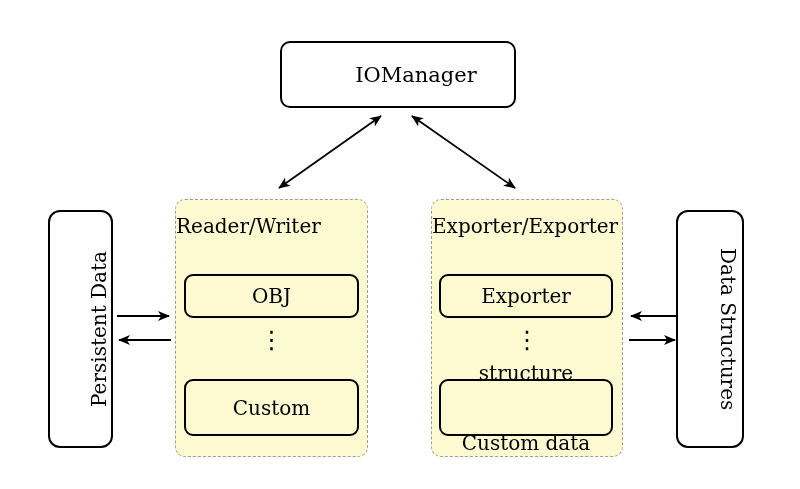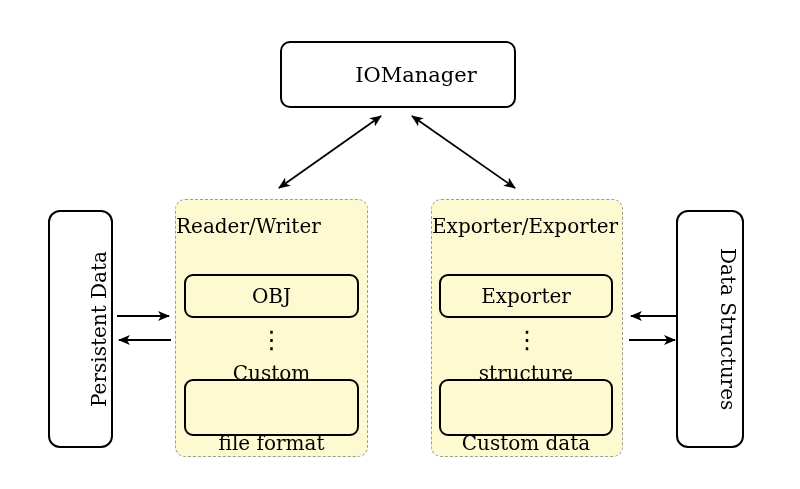--- a/index.html
+++ b/index.html
@@ -140,21 +140,20 @@
   </div>
 
   <div class="group group-left">
     <div class="group-title">Reader/Writer</div>
     <div class="inner-node inner-top">
       <span>OBJ</span>
     </div>
     <div class="ellipsis">⋮</div>
     <div class="inner-node inner-bottom">
       <span class="line-block">Custom</span>
-      <span class="line-block">file format</span>
     </div>
   </div>
 
   <div class="group group-right">
     <div class="group-title">Exporter/Exporter</div>
     <div class="inner-node inner-top">
       <span>Exporter</span>
     </div>
     <div class="ellipsis">⋮</div>
     <div class="inner-node inner-bottom">

